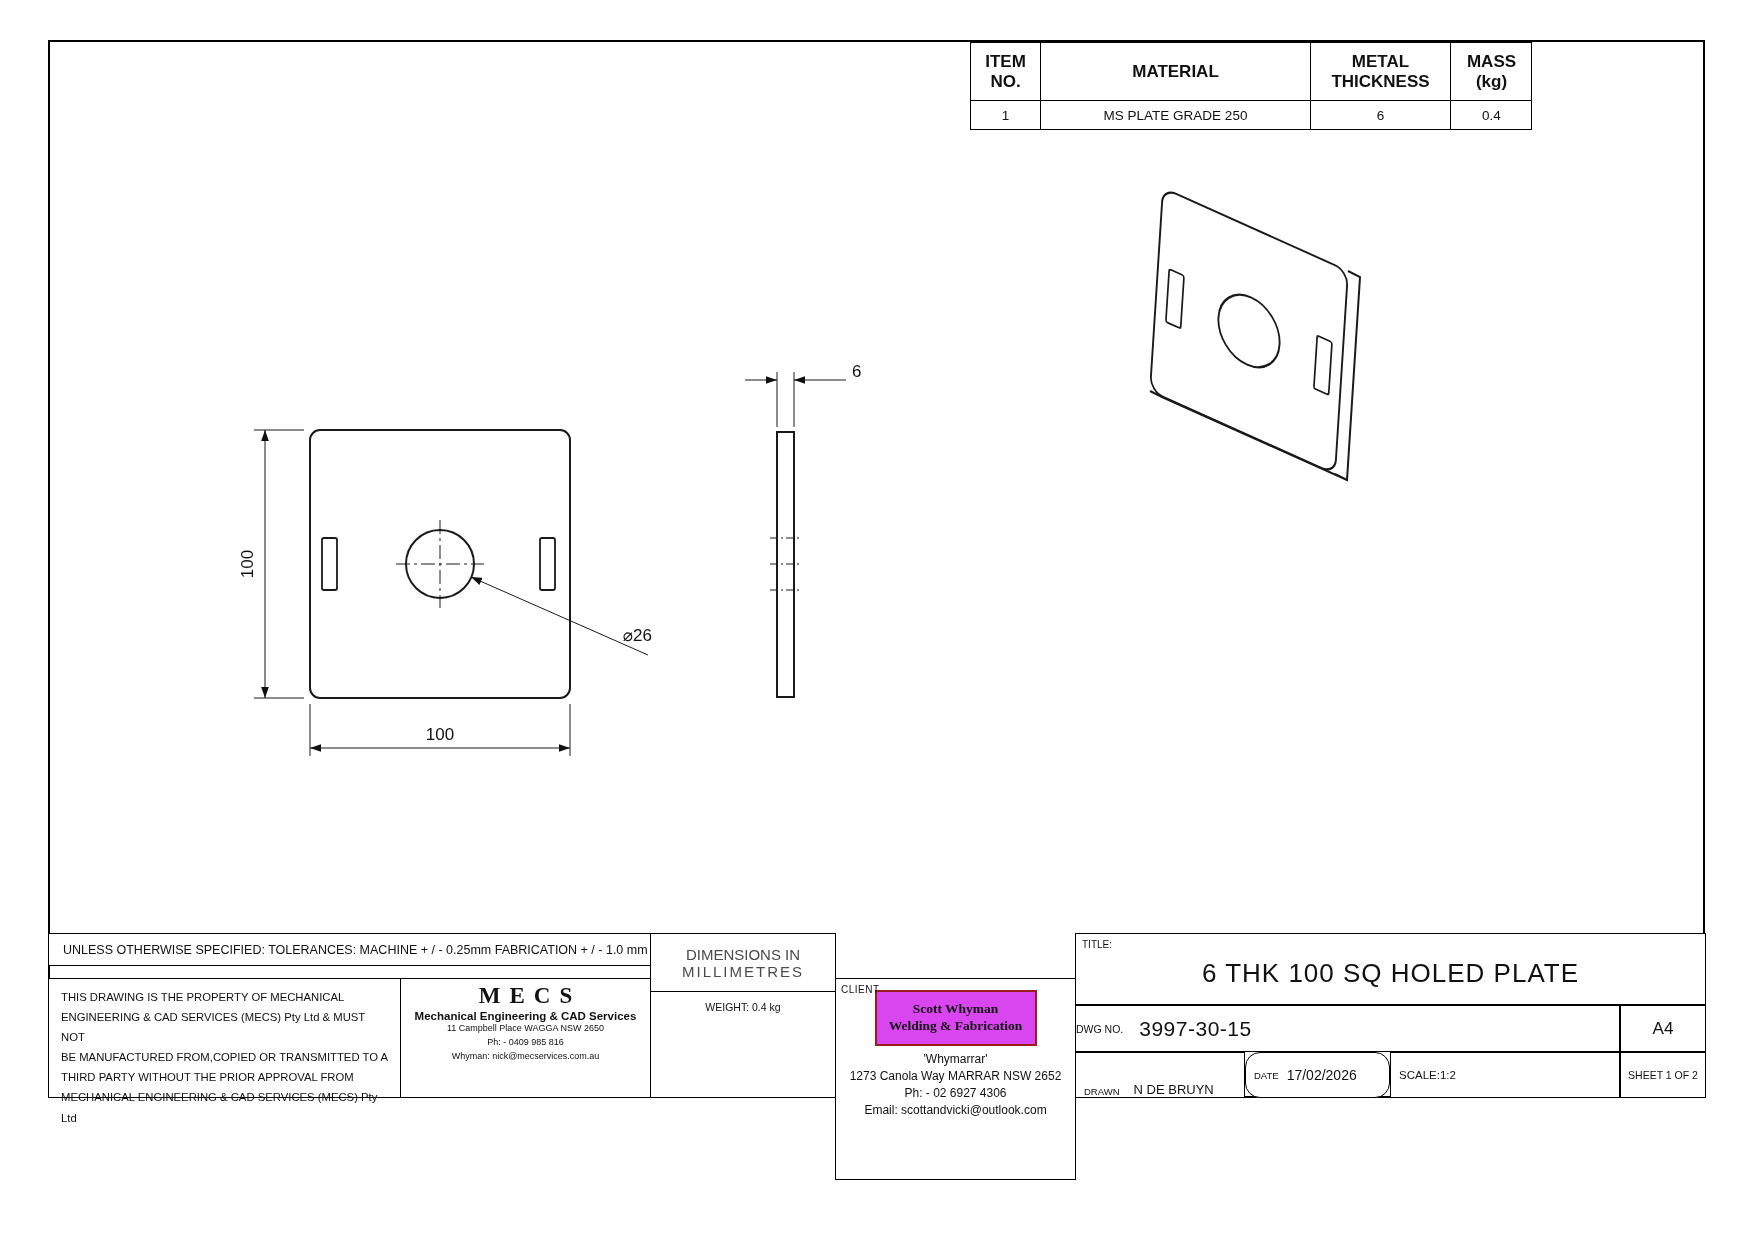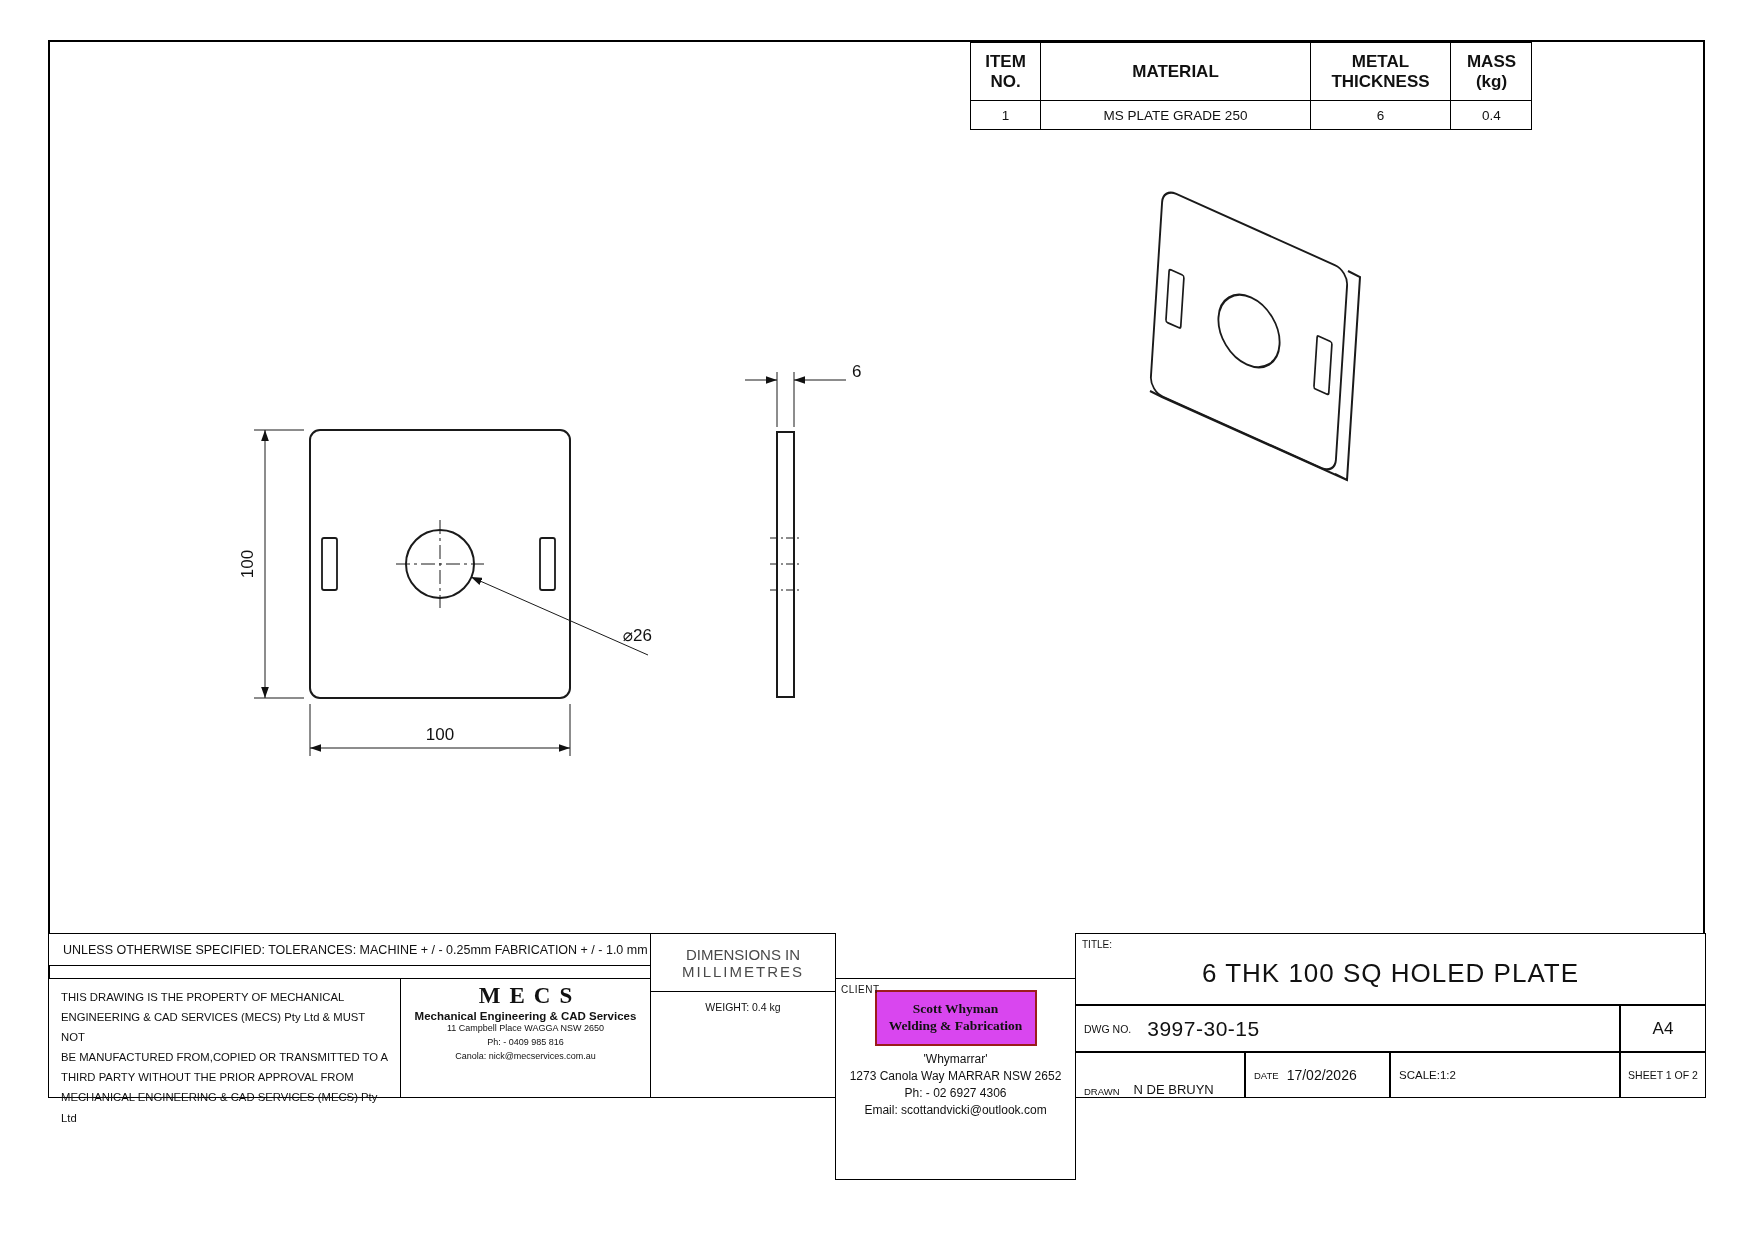--- a/index.html
+++ b/index.html
@@ -39,28 +39,28 @@
   .weight-cell{height:48px;font-size:10.5px;display:flex;justify-content:center;padding-top:9px;}
   .client-box{left:835px;top:978px;width:241px;height:202px;}
   .client-label{position:absolute;left:5px;top:5px;font-size:10px;letter-spacing:.5px;}
   .client-logo{margin:11px auto 0;width:162px;height:56px;border:2px solid #9b1c1c;background:#d946ef;
     display:flex;flex-direction:column;align-items:center;justify-content:center;
     font-family:"Liberation Serif",serif;font-weight:bold;font-size:13.5px;line-height:1.25;}
   .client-info{font-size:12px;text-align:center;line-height:1.42;margin-top:5px;}
   .title-box{left:1075px;top:933px;width:631px;height:72px;display:flex;align-items:center;justify-content:center;}
   .title-label{position:absolute;left:6px;top:5px;font-size:10px;}
   .title-text{font-size:26px;letter-spacing:1px;margin-top:8px;}
-  .dwg-cell{left:1075px;top:1005px;width:545px;height:47px;display:flex;align-items:center;padding-left:8px;}
+  .dwg-cell{left:1075px;top:1005px;width:545px;height:47px;display:flex;align-items:center;padding-left:0;}
   .dwg-label{font-size:10.5px;margin-right:16px;}
   .dwg-no{font-size:21px;letter-spacing:.5px;}
   .a4-cell{left:1620px;top:1005px;width:86px;height:47px;display:flex;align-items:center;justify-content:center;font-size:17px;}
   .drawn-cell{left:1075px;top:1052px;width:170px;height:46px;display:flex;align-items:flex-end;padding-left:8px;gap:14px;}
   .small-label{font-size:9.5px;}
   .drawn-val{font-size:13px;}
-  .date-cell{left:1245px;top:1052px;width:145px;height:46px;display:flex;align-items:center;padding-left:8px;gap:8px;}
+  .date-cell{left:1245px;top:1052px;width:145px;height:46px;display:flex;align-items:center;padding-left:8px;gap:8px;border-radius:15px;}
   .date-val{font-size:14px;}
   .scale-cell{left:1390px;top:1052px;width:230px;height:46px;display:flex;align-items:center;padding-left:8px;font-size:11.5px;}
   .sheet-cell{left:1620px;top:1052px;width:86px;height:46px;display:flex;align-items:center;justify-content:center;font-size:10.5px;}
 </style>
 </head>
 <body>
 
 <div class="sheet">
 
   <svg class="abs draw-layer" viewBox="0 0 1753 1240">
@@ -153,21 +153,21 @@
     <div>BE MANUFACTURED FROM,COPIED OR TRANSMITTED TO A</div>
     <div>THIRD PARTY WITHOUT THE PRIOR APPROVAL FROM</div>
     <div>MECHANICAL ENGINEERING &amp; CAD SERVICES (MECS) Pty Ltd</div>
   </div>
 
   <div class="abs cell mecs-box">
     <div class="mecs-logo">MECS</div>
     <div class="mecs-name">Mechanical Engineering &amp; CAD Services</div>
     <div class="mecs-line">11 Campbell Place WAGGA NSW 2650</div>
     <div class="mecs-line">Ph: - 0409 985 816</div>
-    <div class="mecs-line">Canola: nick@mecservices.com.au</div>
+    <div class="mecs-line">Whyman: nick@mecservices.com.au</div>
   </div>
 
   <div class="abs cell mid-col">
     <div class="dims-cell">
       <div>DIMENSIONS IN</div>
       <div class="dims-l2">MILLIMETRES</div>
     </div>
     <div class="weight-cell">
       <span>WEIGHT: 0.4 kg</span>
     </div>

